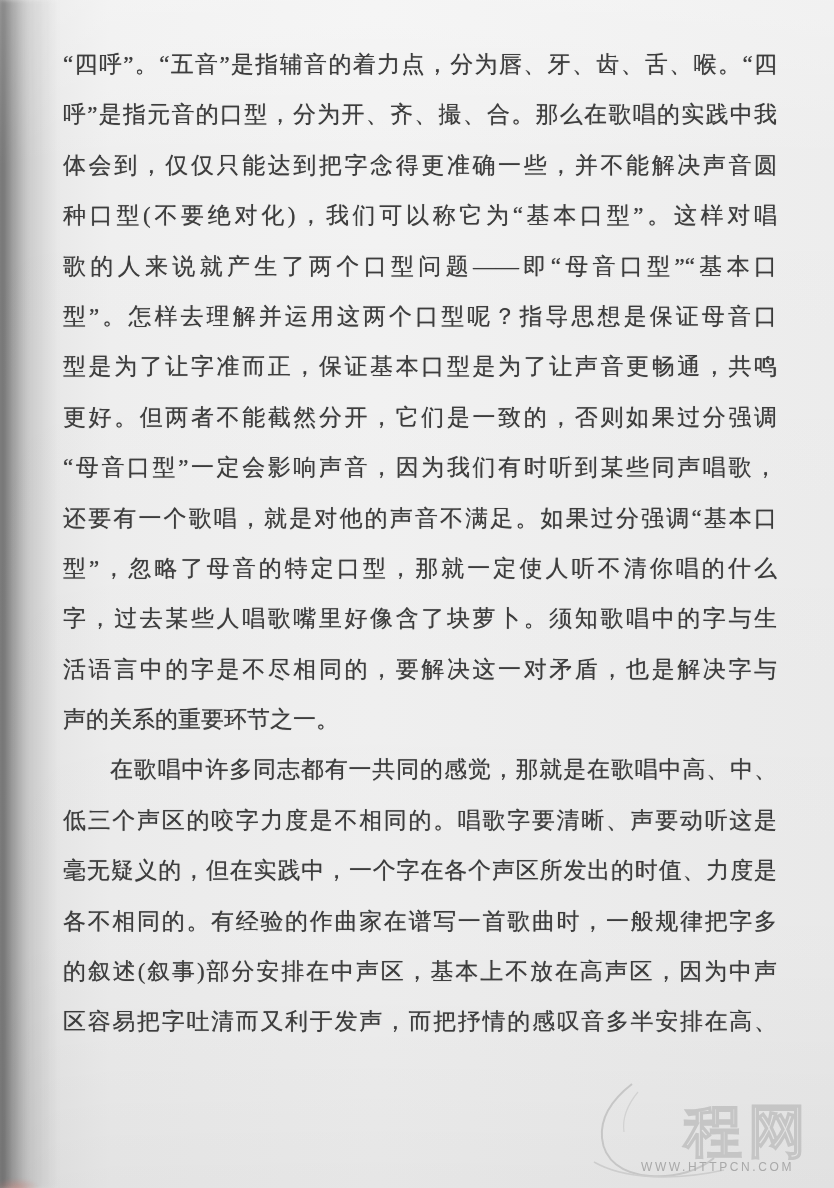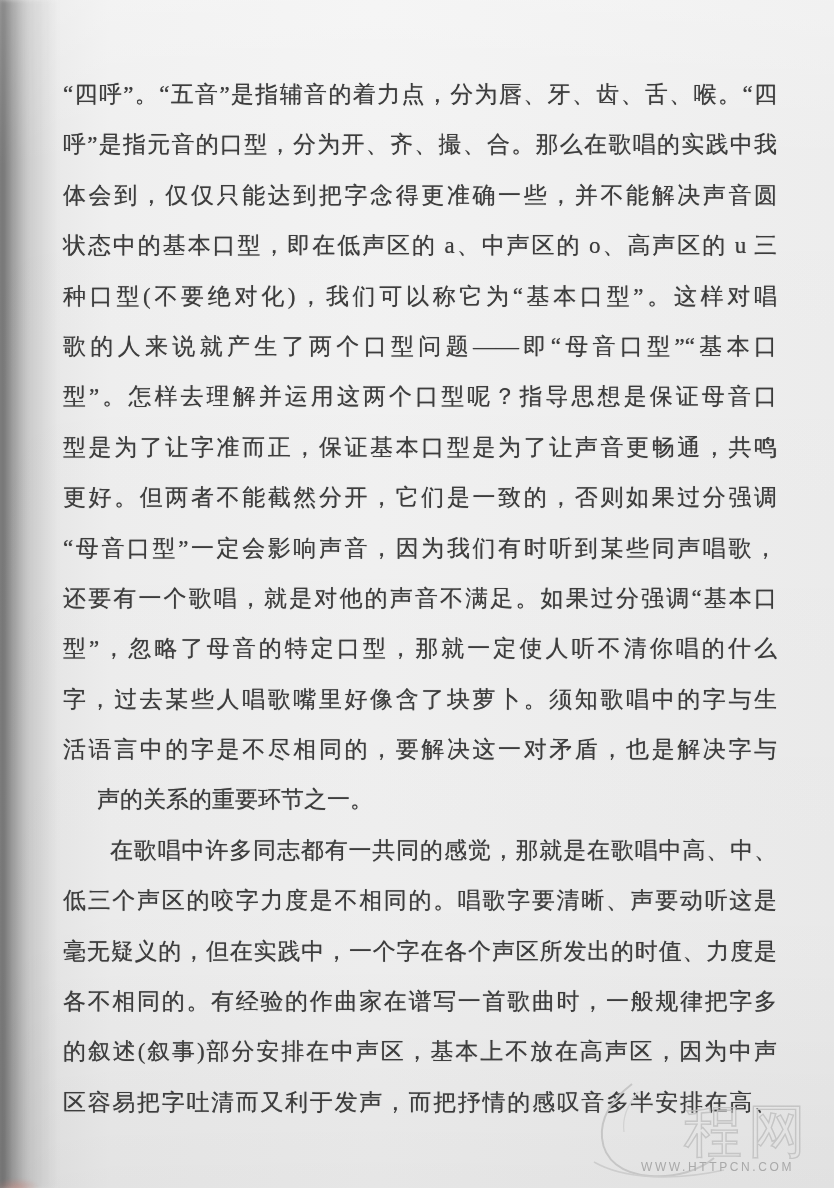--- a/index.html
+++ b/index.html
@@ -21,37 +21,36 @@
   .gutter {
     position: absolute;
     left: 0; top: 0; bottom: 0;
     width: 60px;
     background: linear-gradient(90deg, rgba(40,40,40,0.35), rgba(80,80,80,0.12) 40%, rgba(120,120,120,0) 100%);
     filter: blur(2px);
   }
   .textblock {
     position: absolute;
     left: 63px;
-    top: 70px;
+    top: 40px;
     width: 714px;
     color: #3d3d3d;
   }
   .line {
     height: 50.4px;
     line-height: 50.4px;
     font-size: 23px;
     letter-spacing: 0;
     text-align: justify;
     text-align-last: justify;
     white-space: nowrap;
     text-shadow: 0 0 0.7px rgba(70,70,70,0.75);
   }
   .line.short {
     text-align-last: left;
-    margin-left: 34px;
   }
   .line.indent {
     padding-left: 47px;
     width: 667px;
   }
   
   .watermark {
     position: absolute;
     right: 0;
     bottom: 0;
@@ -67,21 +66,21 @@
   .wm-logo {
     position: absolute;
     right: 22px;
     bottom: 28px;
     font-size: 58px;
     line-height: 1;
     letter-spacing: 6px;
     color: transparent;
     -webkit-text-stroke: 1.4px #c2c2c2;
     font-family: "Liberation Sans", "DejaVu Sans", sans-serif;
-    font-weight: normal;
+    font-weight: bold;
     opacity: 0.9;
   }
   .wm-url {
     position: absolute;
     right: 40px;
     bottom: 14px;
     font-size: 12px;
     letter-spacing: 2.6px;
     color: #a9a9a9;
     font-family: "Liberation Sans", "DejaVu Sans", sans-serif;
@@ -102,21 +101,20 @@
 <body>
 
 <div class="page">
 
   <div class="gutter"></div>
 
   <div class="textblock">
     <div class="line">“四呼”。“五音”是指辅音的着力点，分为唇、牙、齿、舌、喉。“四</div>
     <div class="line">呼”是指元音的口型，分为开、齐、撮、合。那么在歌唱的实践中我</div>
     <div class="line">体会到，仅仅只能达到把字念得更准确一些，并不能解决声音圆</div>
-    <div class="line">状态中的基本口型，即在低声区的 a、中声区的 o、高声区的 u 三</div>
     <div class="line">种口型(不要绝对化)，我们可以称它为“基本口型”。这样对唱</div>
     <div class="line">歌的人来说就产生了两个口型问题——即“母音口型”“基本口</div>
     <div class="line">型”。怎样去理解并运用这两个口型呢？指导思想是保证母音口</div>
     <div class="line">型是为了让字准而正，保证基本口型是为了让声音更畅通，共鸣</div>
     <div class="line">更好。但两者不能截然分开，它们是一致的，否则如果过分强调</div>
     <div class="line">“母音口型”一定会影响声音，因为我们有时听到某些同声唱歌，</div>
     <div class="line">还要有一个歌唱，就是对他的声音不满足。如果过分强调“基本口</div>
     <div class="line">型”，忽略了母音的特定口型，那就一定使人听不清你唱的什么</div>
     <div class="line">字，过去某些人唱歌嘴里好像含了块萝卜。须知歌唱中的字与生</div>
     <div class="line">活语言中的字是不尽相同的，要解决这一对矛盾，也是解决字与</div>

